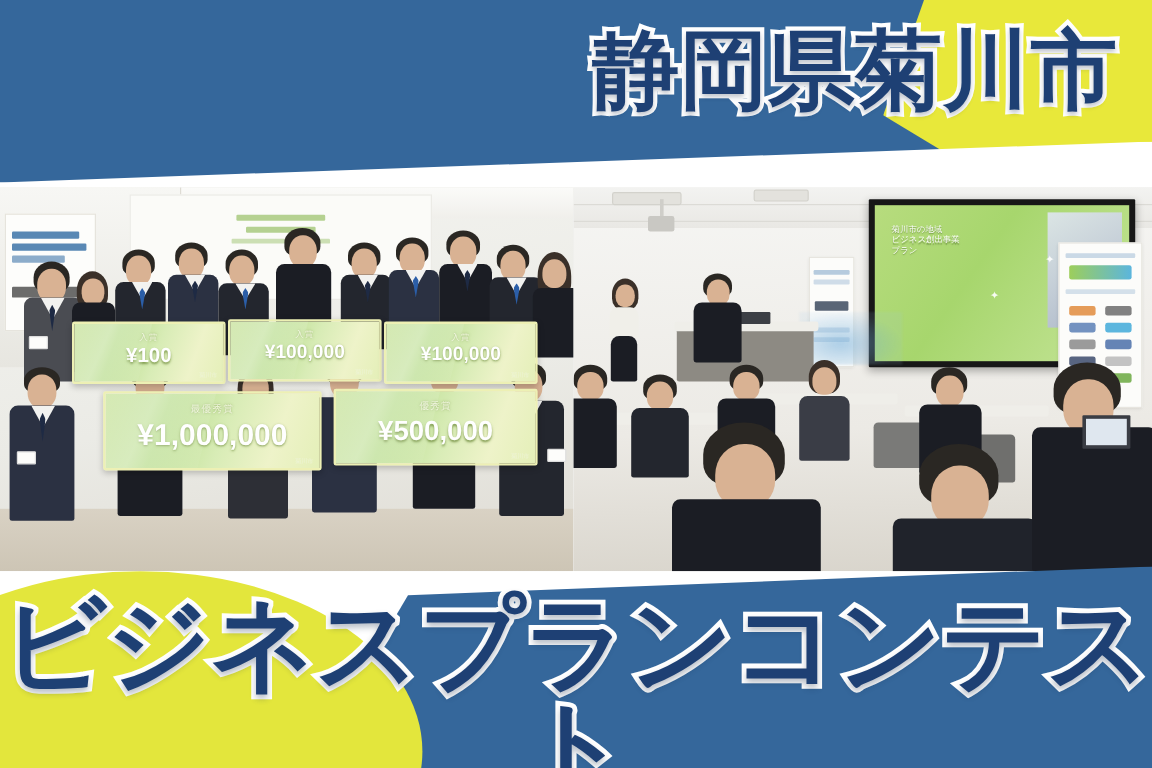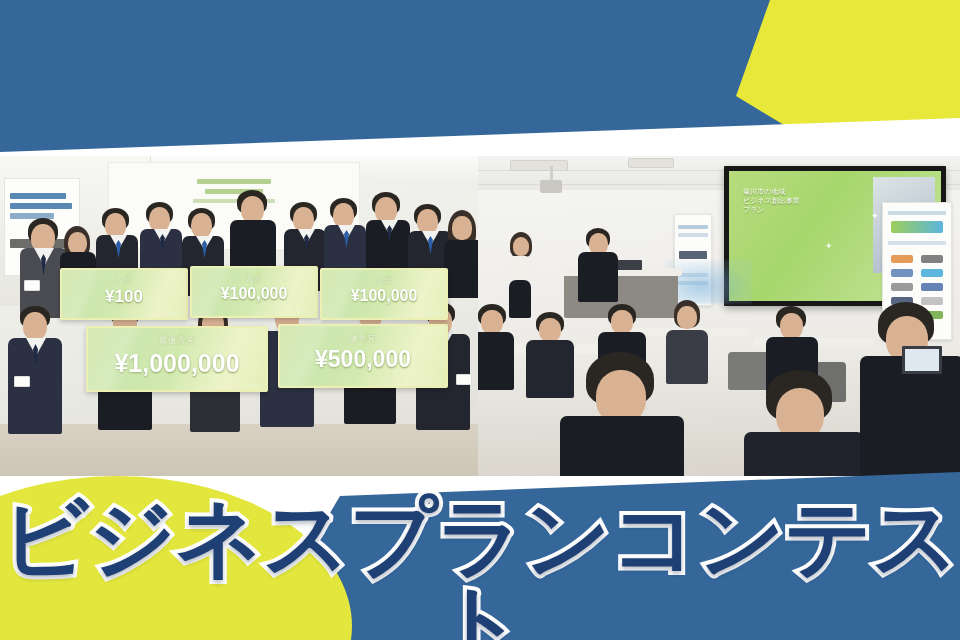--- a/index.html
+++ b/index.html
@@ -447,15 +447,16 @@
       </div>
       <div class="laptop" style="left:424px;top:190px;width:40px;height:28px;background:#3a3d44;">
         <div class="laptop-scr" style="left:3px;top:3px;width:34px;height:22px;background:#dfe7ef;"></div>
       </div>
     </div>
   </div>
 
   <div class="bg-blue-bottom"></div>
   <div class="bg-yellow-circle"></div>
 
+  <div class="head-top">静岡県菊川市</div>
   <div class="head-bottom">ビジネスプランコンテスト</div>
 
 </div>
 
 </body></html>

